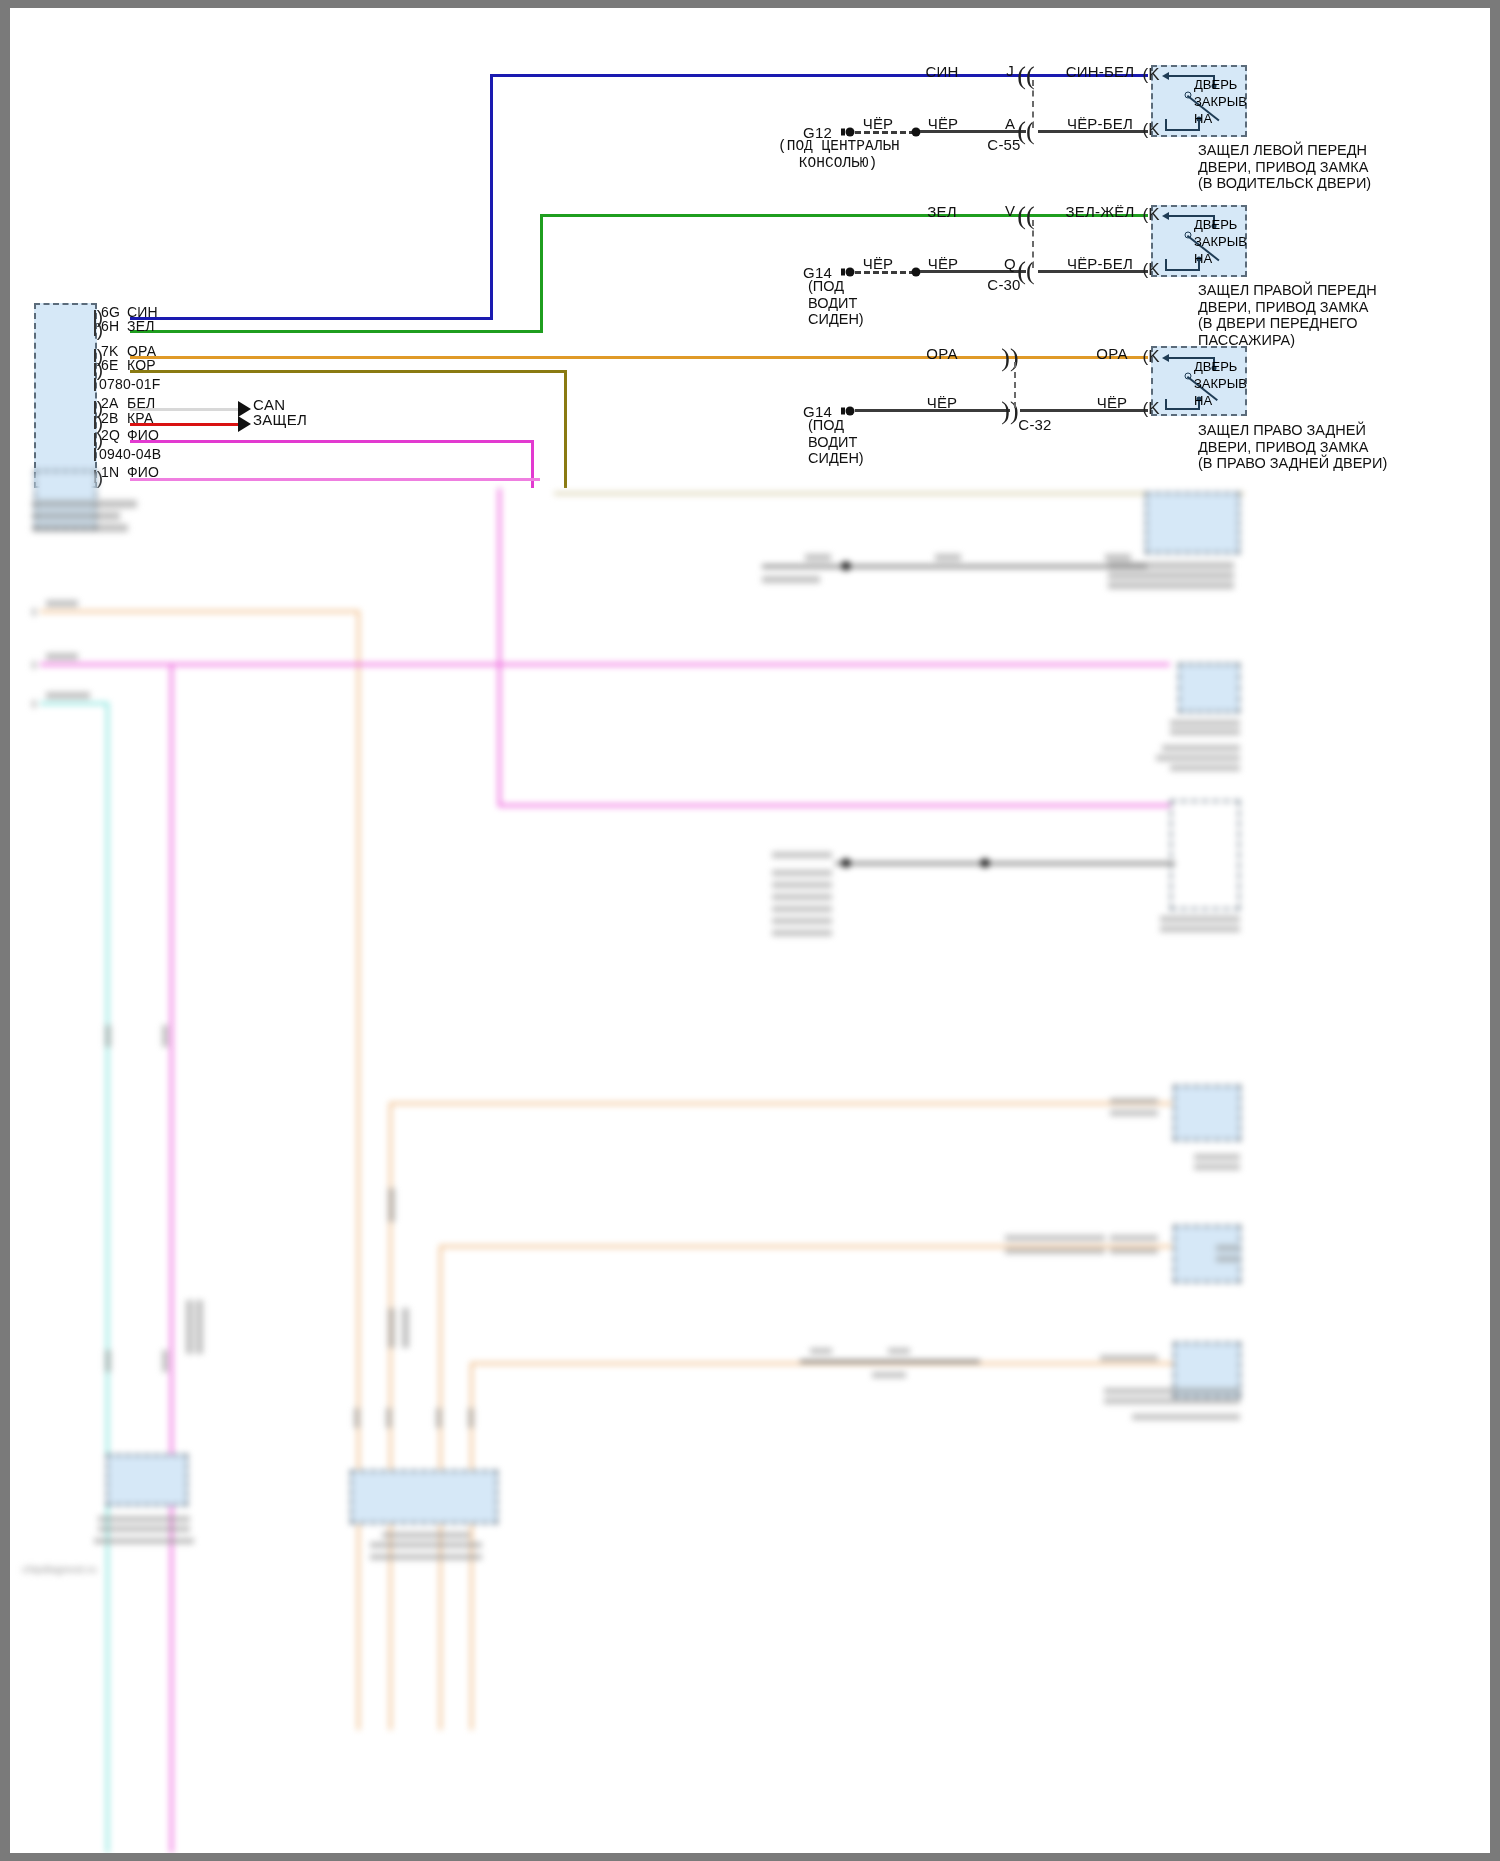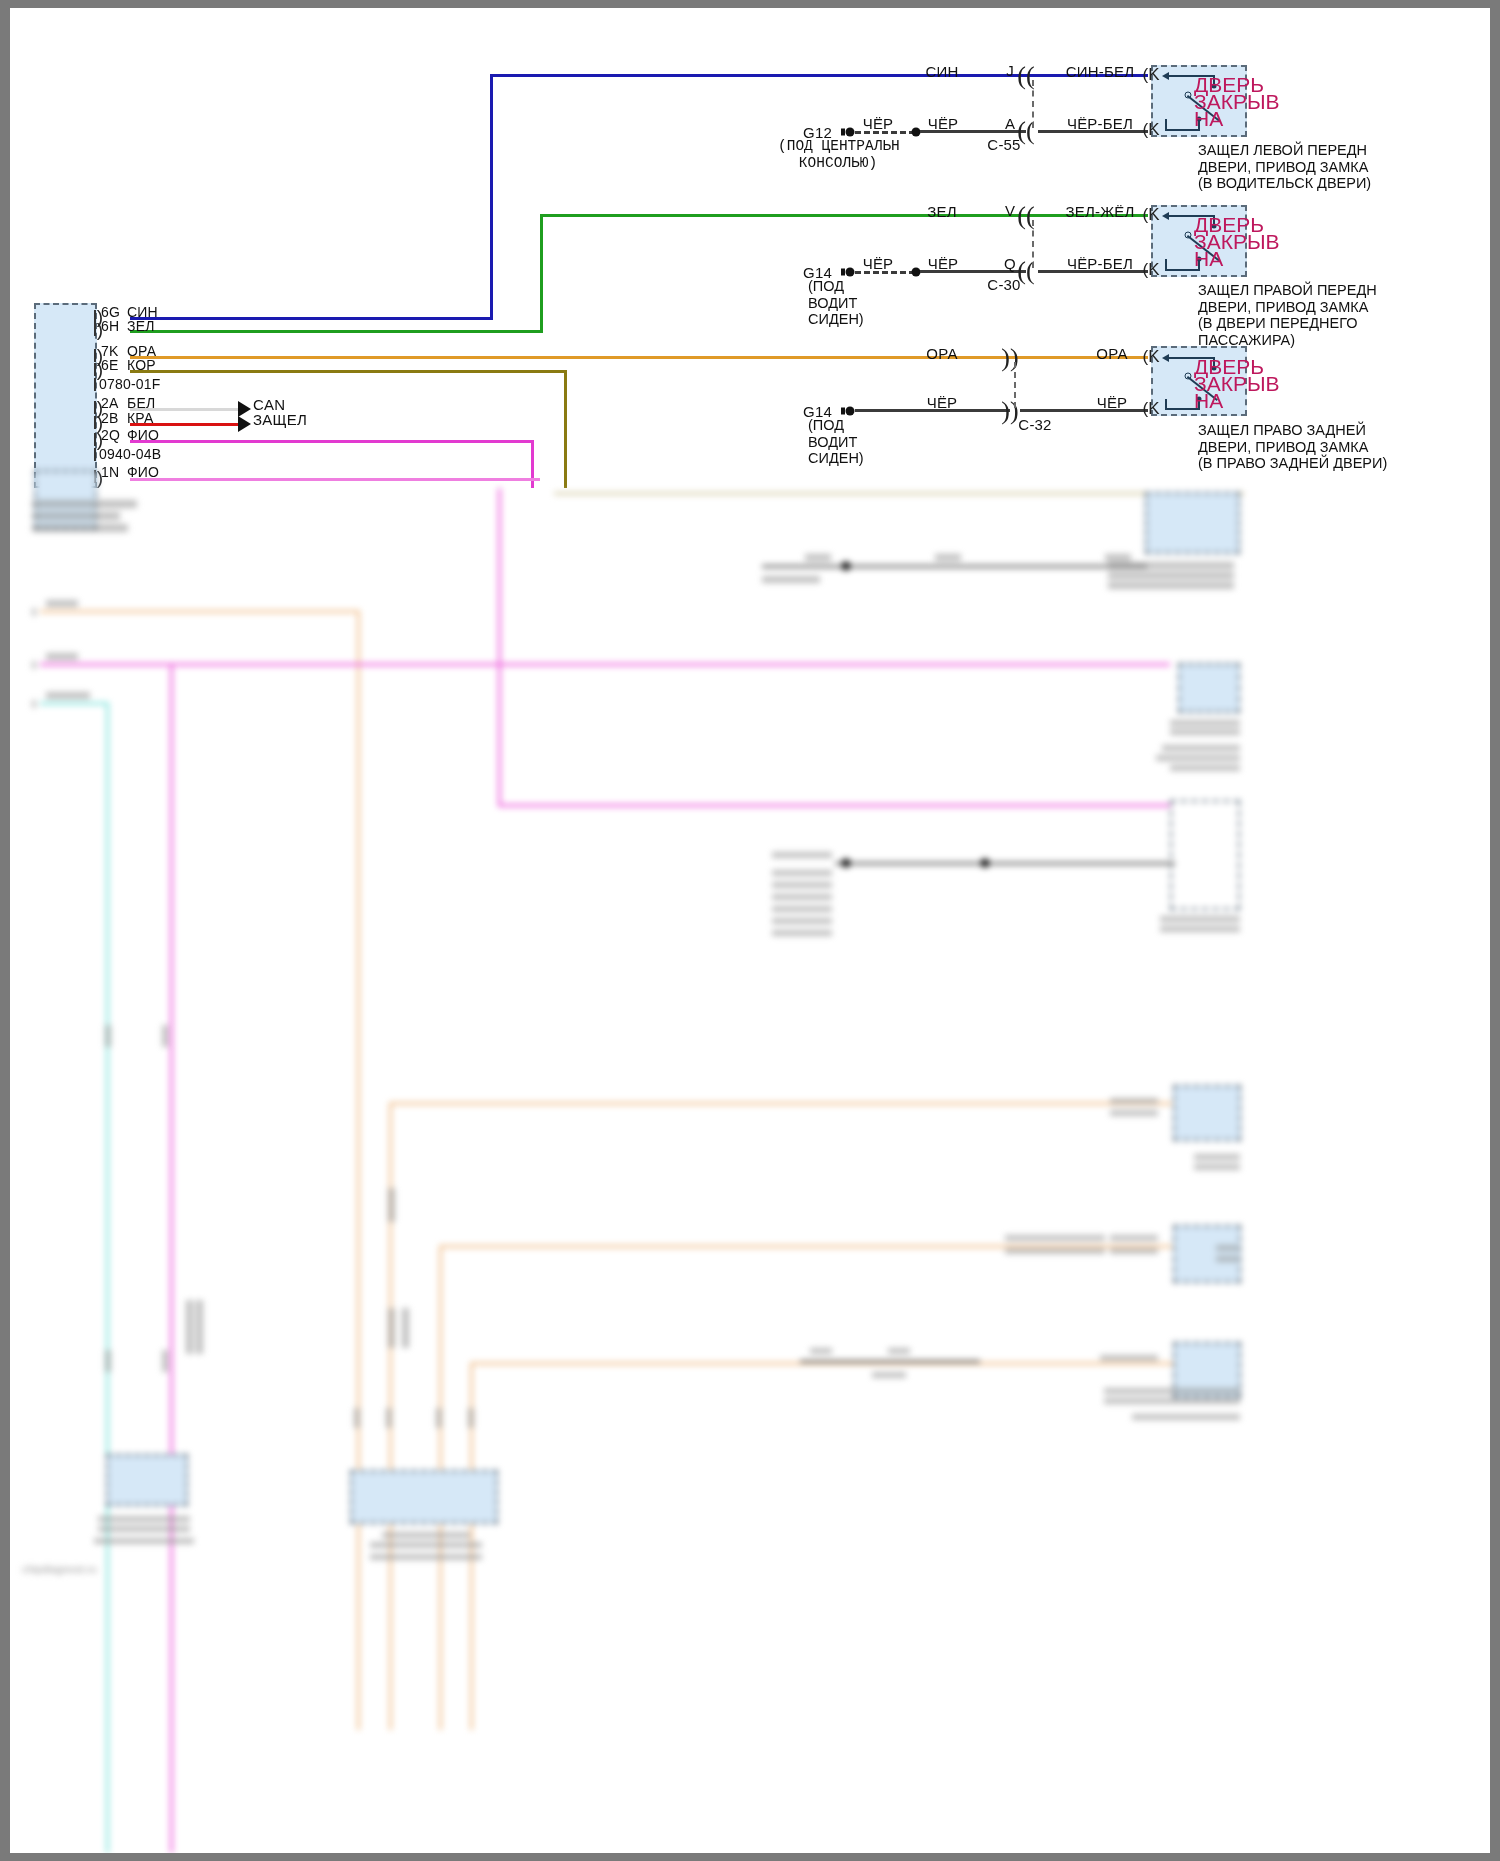--- a/index.html
+++ b/index.html
@@ -62,21 +62,21 @@
   .swline{position:absolute;background:#1f3c55;transform-origin:0 0;height:2px;}
   .swnode{position:absolute;width:5px;height:5px;border-radius:50%;background:#1f3c55;
           transform:translate(-50%,-50%);}
   .swnodeo{position:absolute;width:5px;height:5px;border-radius:50%;
            border:1px solid #1f3c55;background:#d6e8f7;transform:translate(-50%,-50%);}
   .swv{position:absolute;width:2px;background:#1f3c55;}
   .swh{position:absolute;height:2px;background:#1f3c55;}
   .swtip{position:absolute;width:0;height:0;border-right:7px solid #1f3c55;
          border-top:4px solid transparent;border-bottom:4px solid transparent;}
 
-  .boxtxt{position:absolute;font-size:21px;line-height:17px;color:#be185d;white-space:nowrap;}
+  .boxtxt{position:absolute;font-size:13px;line-height:17px;color:#000000;white-space:nowrap;}
 
   
   #blurzone{
     position:absolute;left:0;top:462px;width:1480px;height:1383px;
     filter:blur(3.2px);
     overflow:hidden;
   }
   .ghost{position:absolute;background:#8d8d8d;opacity:.55;border-radius:1px;}
   .ghostline{position:absolute;height:3px;}
   .watermark{position:absolute;font-size:11px;color:#9a9a9a;white-space:nowrap;}

